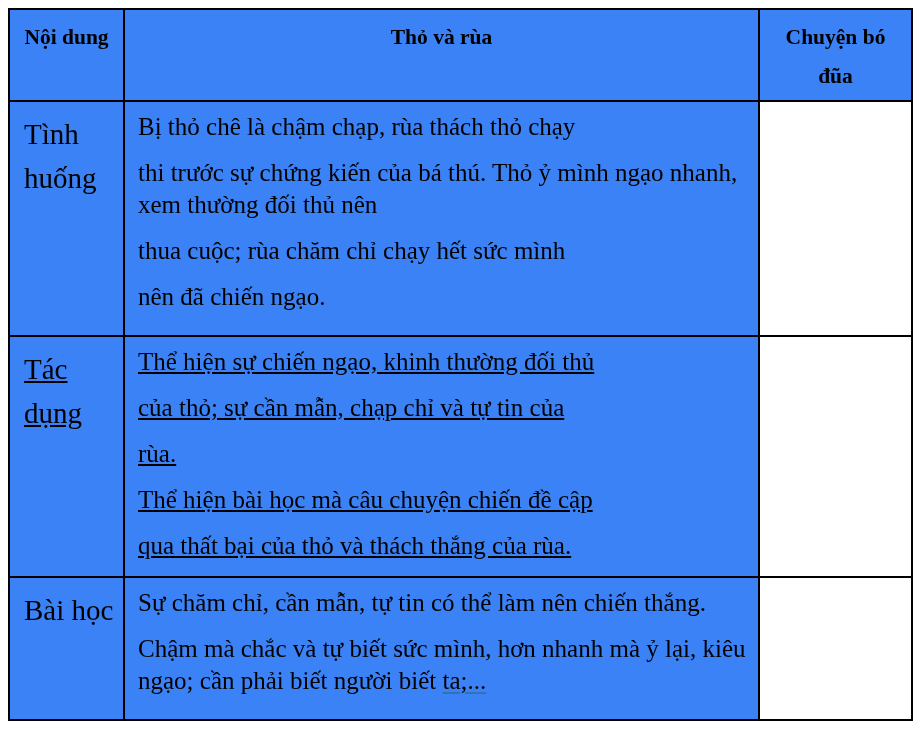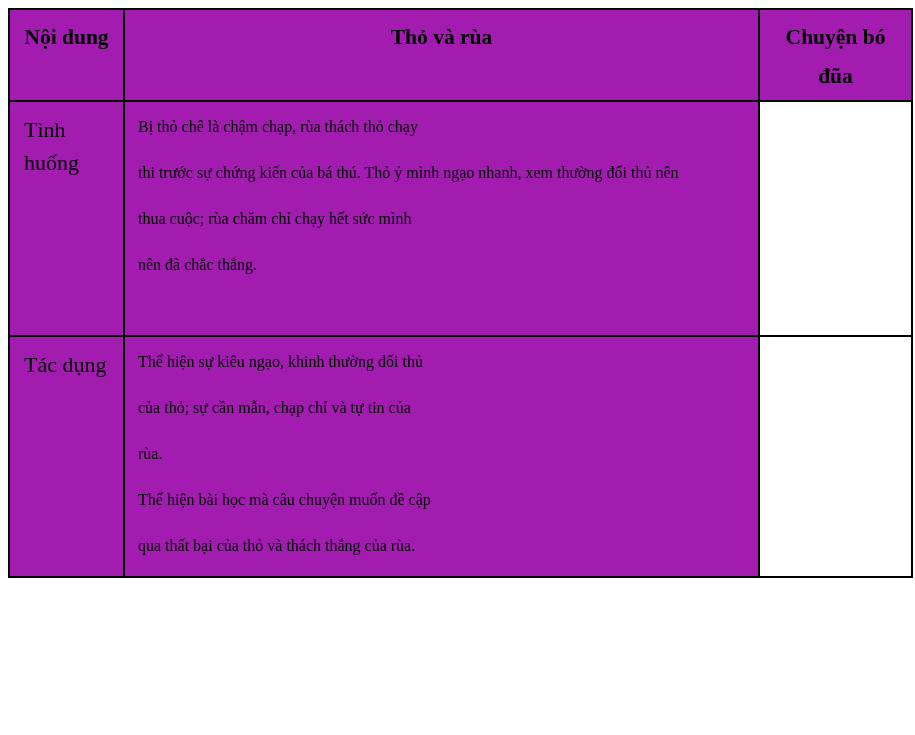--- a/index.html
+++ b/index.html
@@ -15,52 +15,52 @@
     box-sizing: border-box;
     padding: 8px 0 0 8px;
     font-family: "Liberation Serif", "DejaVu Serif", serif;
     color: #000000;
     overflow: hidden;
   }
   table.doc-table {
     border-collapse: collapse;
     width: 903px;
     table-layout: fixed;
-    background: #a21caf;
+    background: #3b82f6;
     padding-left: 26px;
   }
   .doc-table col.c1 { width: 115px; }
   .doc-table col.c2 { width: 635px; }
   .doc-table col.c3 { width: 153px; }
   .doc-table th,
   .doc-table td {
     border: 2px solid #000000;
     vertical-align: top;
     box-sizing: border-box;
     overflow: hidden;
   }
   .doc-table tr.header-row { height: 92px; }
   .doc-table tr.row-situation { height: 235px; }
-  .doc-table tr.row-effect { height: 176px; }
+  .doc-table tr.row-effect { height: 176px; text-decoration: underline; }
   .doc-table tr.row-lesson { height: 143px; }
 
   .doc-table th {
     font-size: 21.5px;
     font-weight: bold;
     text-align: center;
     line-height: 1.8;
     padding: 8px 12px 0 12px;
   }
   td.label-cell {
-    font-size: 22px;
+    font-size: 29px;
     padding: 11px 8px 0 14px;
     line-height: 1.5;
   }
   td.content-cell {
-    font-size: 16px;
+    font-size: 25px;
     padding: 9px 12px 0 13px;
   }
   td.content-cell p {
     margin: 0 0 14px 0;
     line-height: 32px;
   }
   td.empty-cell { background: #ffffff; }
 
   .gram-underline {
     text-decoration: underline;
@@ -86,30 +86,40 @@
         <th>Chuyện bó đũa</th>
       </tr>
     </thead>
     <tbody>
       <tr class="row-situation">
         <td class="label-cell">Tình huống</td>
         <td class="content-cell">
           <p>Bị thỏ chê là chậm chạp, rùa thách thỏ chạy</p>
           <p>thi trước sự chứng kiến của bá thú. Thỏ ỷ mình ngạo nhanh, xem thường đối thủ nên</p>
           <p>thua cuộc; rùa chăm chỉ chạy hết sức mình</p>
-          <p>nên đã chắc thắng.</p>
+          <p>nên đã chiến ngạo.</p>
         </td>
         <td class="empty-cell"></td>
       </tr>
       <tr class="row-effect">
         <td class="label-cell">Tác dụng</td>
         <td class="content-cell">
-          <p>Thể hiện sự kiêu ngạo, khinh thường đối thủ</p>
+          <p>Thể hiện sự chiến ngạo, khinh thường đối thủ</p>
           <p>của thỏ; sự cần mẫn, chạp chỉ và tự tin của</p>
           <p>rùa.</p>
-          <p>Thể hiện bài học mà câu chuyện muốn đề cập</p>
+          <p>Thể hiện bài học mà câu chuyện chiến đề cập</p>
           <p>qua thất bại của thỏ và thách thắng của rùa.</p>
+        </td>
+        <td class="empty-cell"></td>
+      </tr>
+      <tr class="row-lesson">
+        <td class="label-cell">Bài học</td>
+        <td class="content-cell">
+          <p>Sự chăm chỉ, cần mẫn, tự tin có thể làm nên chiến thắng.</p>
+          <p>
+            <span>Chậm mà chắc và tự biết sức mình, hơn nhanh mà ỷ lại, kiêu ngạo; cần phải biết người biết </span><span class="gram-underline">ta;...</span>
+          </p>
         </td>
         <td class="empty-cell"></td>
       </tr>
     </tbody>
   </table>
 </div>
 
 </body></html>

